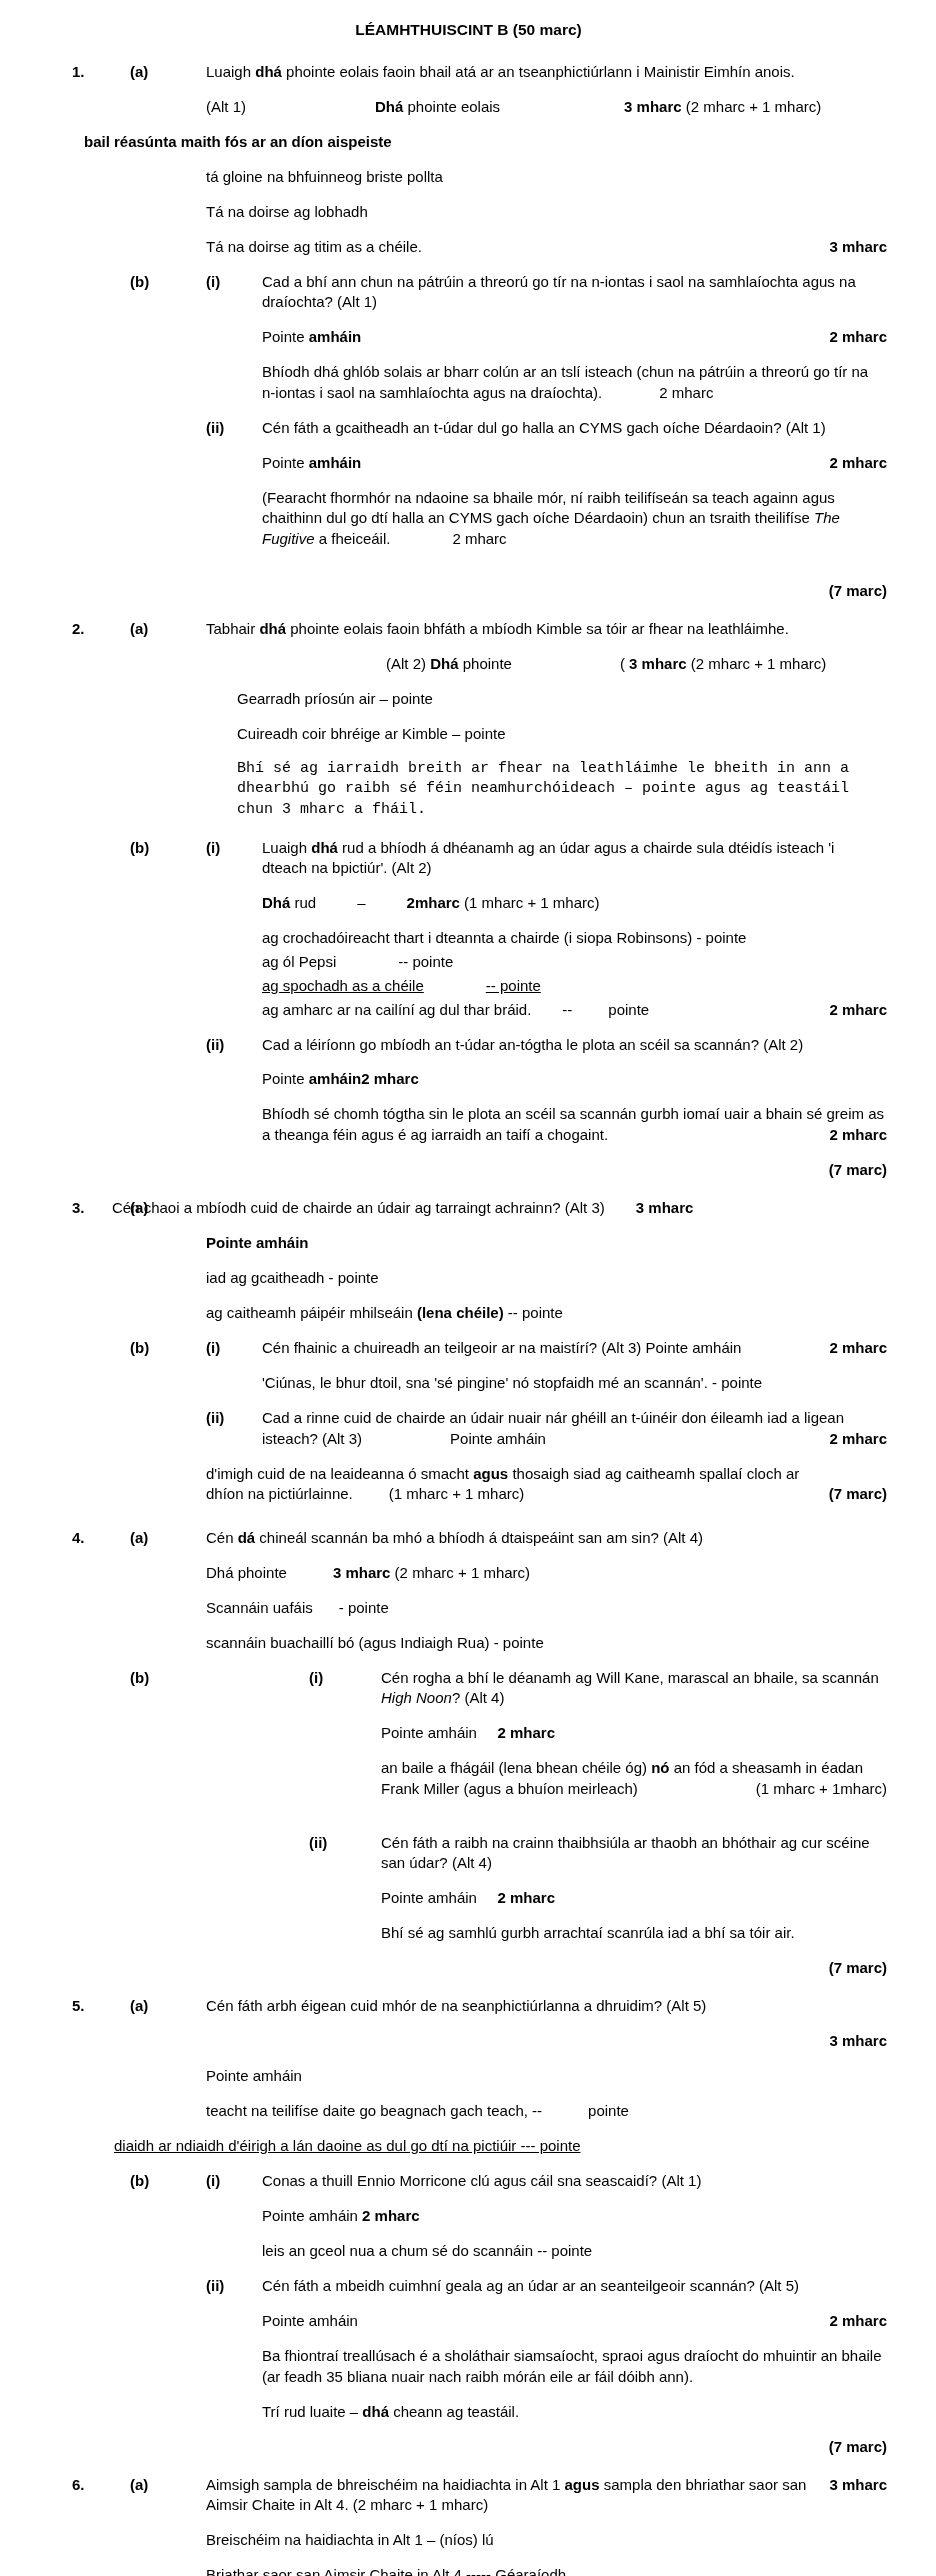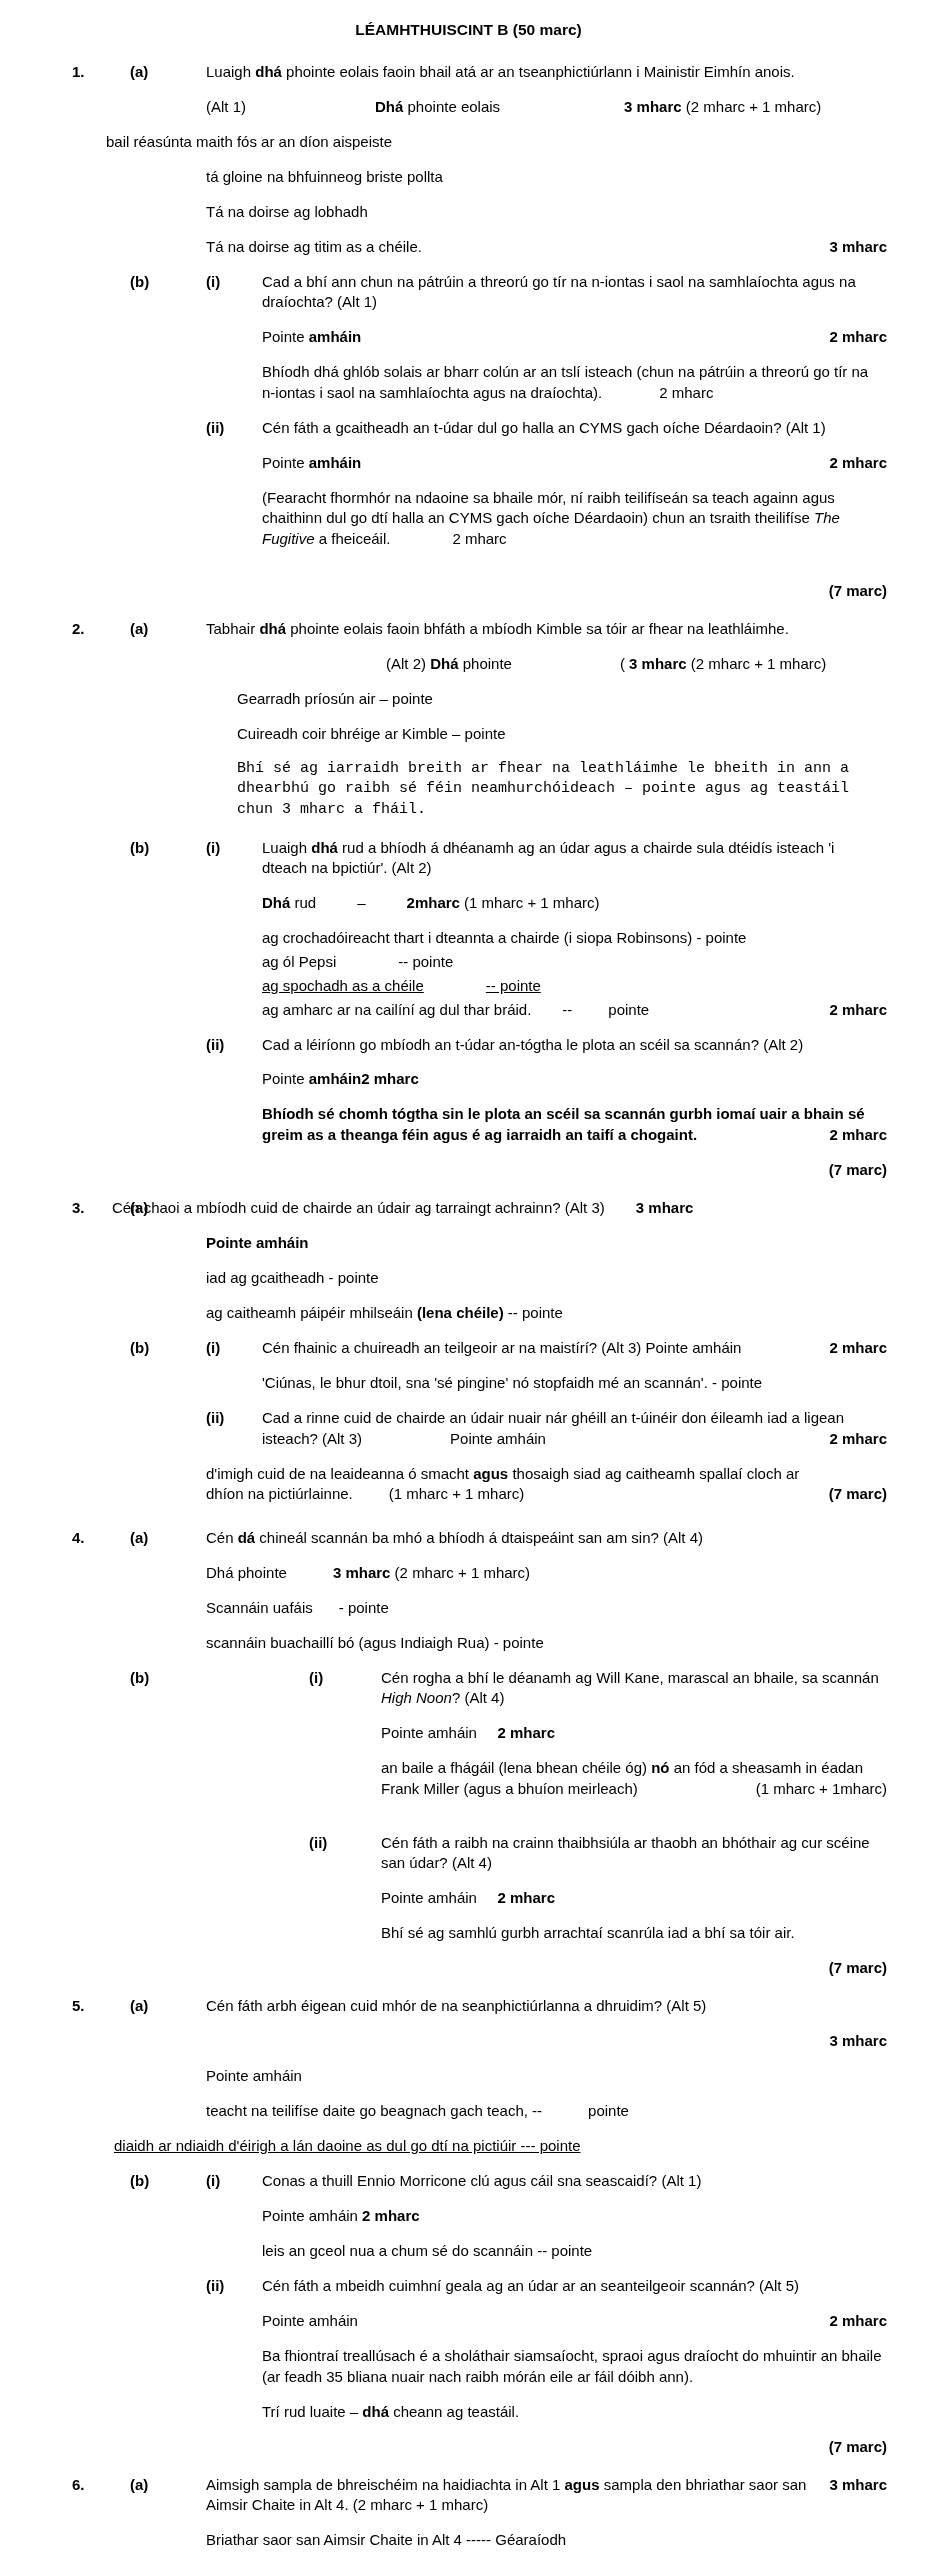--- a/index.html
+++ b/index.html
@@ -29,21 +29,21 @@
   <div id="doc-lines">
       <div class="line">
         <span class="col" style="left: 72px;">1.</span>
         <span class="col" style="left: 130px;">(a)</span>
         <div class="txt" style="margin-left: 206px; max-width: 675px;"><span>Luaigh </span><span class="bold">dhá</span><span> phointe eolais faoin bhail atá ar an tseanphictiúrlann i Mainistir Eimhín anois.</span></div>
       </div>
       <div class="line">
         <div class="txt" style="margin-left: 206px; max-width: 675px;"><span>(Alt 1)</span><span class="sp" style="width: 129px;"></span><span class="bold">Dhá</span><span> phointe eolais</span><span class="sp" style="width: 124px;"></span><span class="bold">3 mharc</span><span> (2 mharc + 1 mharc)</span></div>
       </div>
       <div class="line" style="margin-top: 5.2px;">
-        <div class="txt" style="margin-left: 106px; max-width: 675px;"><span>bail réasúnta maith fós ar an díon aispeiste</span></div>
+        <div class="txt" style="margin-left: 84px; max-width: 675px; font-weight: bold;"><span>bail réasúnta maith fós ar an díon aispeiste</span></div>
       </div>
       <div class="line">
         <div class="txt" style="margin-left: 206px; max-width: 675px;"><span>tá gloine na bhfuinneog briste pollta</span></div>
       </div>
       <div class="line">
         <div class="txt" style="margin-left: 206px; max-width: 675px;"><span>Tá na doirse ag lobhadh</span></div>
       </div>
       <div class="line">
         <div class="txt" style="margin-left: 206px; max-width: 675px;"><span>Tá na doirse ag titim as a chéile.</span></div>
         <span class="rmark"><span class="bold">3 mharc</span></span>
@@ -114,21 +114,21 @@
         <span class="rmark"><span class="bold">2 mharc</span></span>
       </div>
       <div class="line" style="margin-top: 8.2px;">
         <span class="col" style="left: 206px;">(ii)</span>
         <div class="txt" style="margin-left: 262px; max-width: 619px;"><span>Cad a léiríonn go mbíodh an t-údar an-tógtha le plota an scéil sa scannán? (Alt 2)</span></div>
       </div>
       <div class="line">
         <div class="txt" style="margin-left: 262px; max-width: 619px;"><span>Pointe </span><span class="bold">amháin</span><span class="bold">2 mharc</span></div>
       </div>
       <div class="line">
-        <div class="txt" style="margin-left: 262px; max-width: 623px; font-weight: bold;"><span>Bhíodh sé chomh tógtha sin le plota an scéil sa scannán gurbh iomaí uair a bhain sé greim as a theanga féin agus é ag iarraidh an taifí a chogaint.</span></div>
+        <div class="txt" style="margin-left: 262px; max-width: 623px;"><span>Bhíodh sé chomh tógtha sin le plota an scéil sa scannán gurbh iomaí uair a bhain sé greim as a theanga féin agus é ag iarraidh an taifí a chogaint.</span></div>
         <span class="rmark"><span class="bold">2 mharc</span></span>
       </div>
       <div class="line" style="margin-top: 10.3px;">
         <div class="txt" style="margin-left: 206px; max-width: 675px;"></div>
         <span class="rmark"><span class="bold">(7 marc)</span></span>
       </div>
       <div class="line" style="margin-top: 17.5px;">
         <span class="col" style="left: 72px;">3.</span>
         <span class="col" style="left: 130px;">(a)</span>
         <div class="txt" style="margin-left: 112px; max-width: 675px;"><span>Cén chaoi a mbíodh cuid de chairde an údair ag tarraingt achrainn? (Alt 3)</span><span class="sp" style="width: 31px;"></span><span class="bold">3 mharc</span></div>
@@ -245,19 +245,22 @@
       </div>
       <div class="line" style="margin-top: 8.2px;">
         <div class="txt" style="margin-left: 206px; max-width: 675px;"></div>
         <span class="rmark"><span class="bold">(7 marc)</span></span>
       </div>
       <div class="line" style="margin-top: 17.5px;">
         <span class="col" style="left: 72px;">6.</span>
         <span class="col" style="left: 130px;">(a)</span>
         <div class="txt" style="margin-left: 206px; max-width: 634px;"><span>Aimsigh sampla de bhreischéim na haidiachta in Alt 1 </span><span class="bold">agus</span><span> sampla den bhriathar saor san Aimsir Chaite in Alt 4.   (2 mharc + 1 mharc)</span></div>
         <span class="rmark top"><span class="bold">3 mharc</span></span>
+      </div>
+      <div class="line">
+        <div class="txt" style="margin-left: 206px; max-width: 675px;"><span>Breischéim na haidiachta in Alt 1 – (níos) lú</span></div>
       </div>
       <div class="line">
         <div class="txt" style="margin-left: 206px; max-width: 675px;"><span>Briathar saor san Aimsir Chaite in Alt 4 ----- Géaraíodh</span></div>
       </div>
     </div>
 </div>
 
 
 </body></html>

